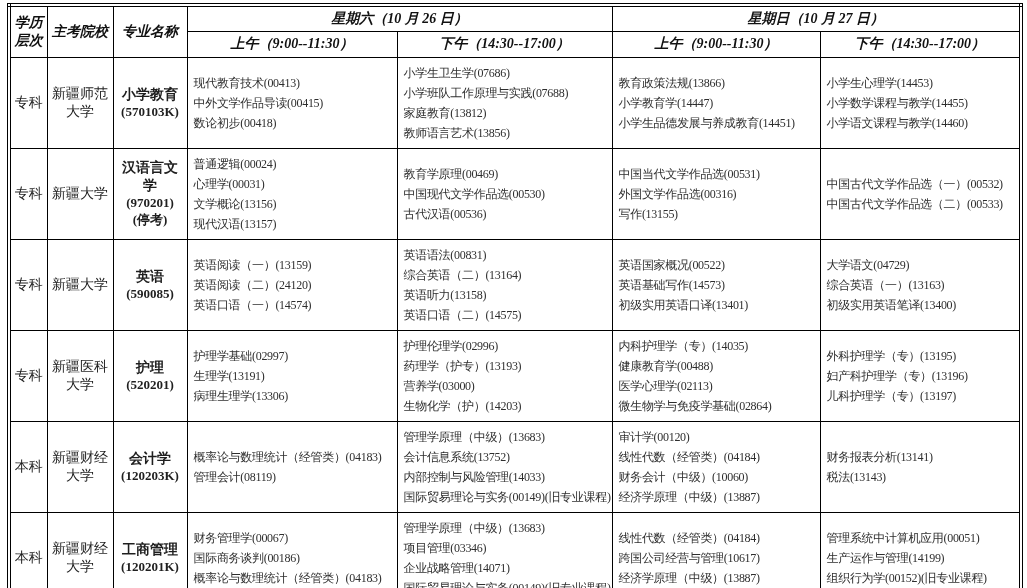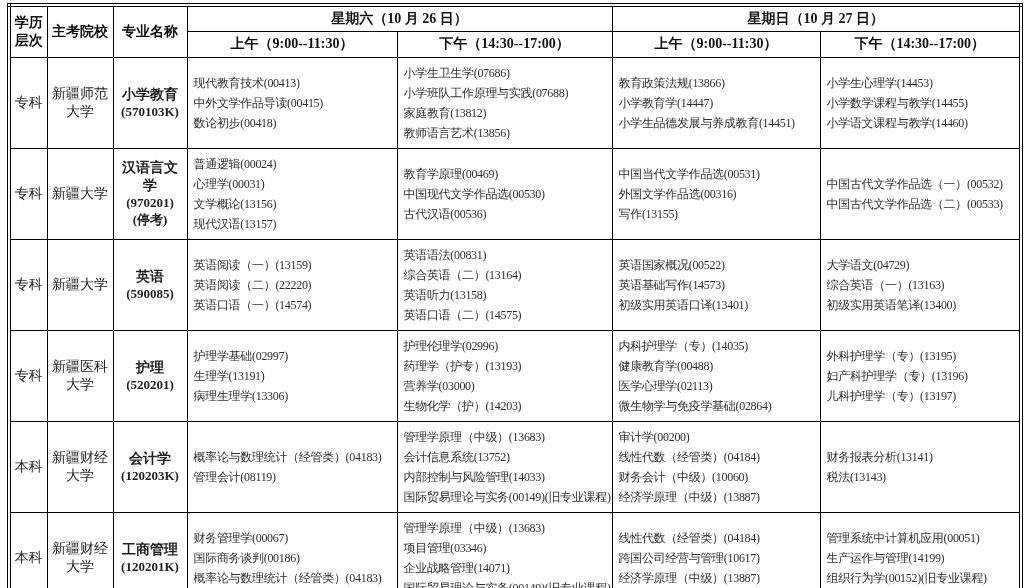--- a/index.html
+++ b/index.html
@@ -1,20 +1,20 @@
 <!DOCTYPE html>
 <html><head>
 <meta charset="utf-8">
 <style>
   html,body { margin:0; padding:0; background:#ffffff; }
   body { font-family:"Liberation Serif","DejaVu Serif",serif; color:#1f1f1f; }
   .page { padding:3px 7px; width:1012px; }
   table { border-collapse:collapse; table-layout:fixed; width:1012px; border:4px double #000; }
   th, td { border:1px solid #000; }
-  thead tr { height:26px; }
+  thead tr { height:26px;font-style:italic; }
   th { font-weight:bold; font-size:14px; padding:1px 2px; text-align:center; vertical-align:middle; color:#111; }
   tr.data-row { height:89px; }
   td.center-cell { text-align:center; vertical-align:middle; font-size:14px; padding:2px; }
   td.major-cell { text-align:center; vertical-align:middle; font-weight:bold; font-size:14px; padding:2px; }
   td.courses-cell { vertical-align:middle; font-size:12px; line-height:20px; padding:5px 2px 5px 6px;
                     color:#2e2e2e; overflow:hidden; }
   .course-line { white-space:nowrap; letter-spacing:-0.3px; }
   .major-name { font-size:14px; }
   .major-code, .major-note { font-size:13px; }
 </style>
@@ -108,21 +108,21 @@
         </tr>
         <tr class="data-row">
           <td class="center-cell">专科</td>
           <td class="center-cell">新疆大学</td>
           <td class="major-cell">
             <div class="major-name">英语</div>
             <div class="major-code">(590085)</div>
           </td>
           <td class="courses-cell">
             <div class="course-line">英语阅读（一）(13159)</div>
-            <div class="course-line">英语阅读（二）(22220)</div>
+            <div class="course-line">英语阅读（二）(24120)</div>
             <div class="course-line">英语口语（一）(14574)</div>
           </td>
           <td class="courses-cell">
             <div class="course-line">英语语法(00831)</div>
             <div class="course-line">综合英语（二）(13164)</div>
             <div class="course-line">英语听力(13158)</div>
             <div class="course-line">英语口语（二）(14575)</div>
           </td>
           <td class="courses-cell">
             <div class="course-line">英语国家概况(00522)</div>
@@ -176,21 +176,21 @@
             <div class="course-line">概率论与数理统计（经管类）(04183)</div>
             <div class="course-line">管理会计(08119)</div>
           </td>
           <td class="courses-cell">
             <div class="course-line">管理学原理（中级）(13683)</div>
             <div class="course-line">会计信息系统(13752)</div>
             <div class="course-line">内部控制与风险管理(14033)</div>
             <div class="course-line">国际贸易理论与实务(00149)(旧专业课程)</div>
           </td>
           <td class="courses-cell">
-            <div class="course-line">审计学(00200)</div>
+            <div class="course-line">审计学(00120)</div>
             <div class="course-line">线性代数（经管类）(04184)</div>
             <div class="course-line">财务会计（中级）(10060)</div>
             <div class="course-line">经济学原理（中级）(13887)</div>
           </td>
           <td class="courses-cell">
             <div class="course-line">财务报表分析(13141)</div>
             <div class="course-line">税法(13143)</div>
           </td>
         </tr>
         <tr class="data-row">

